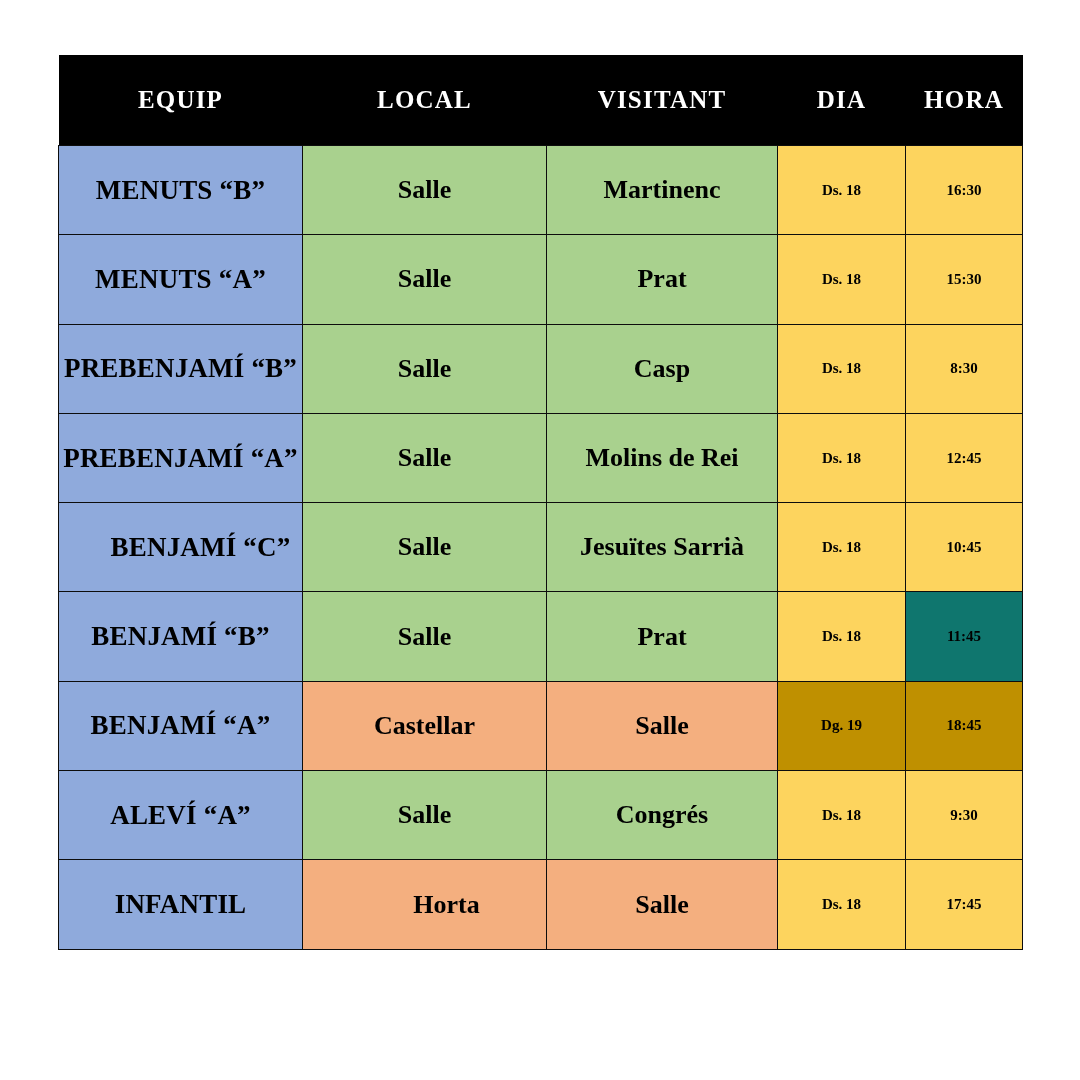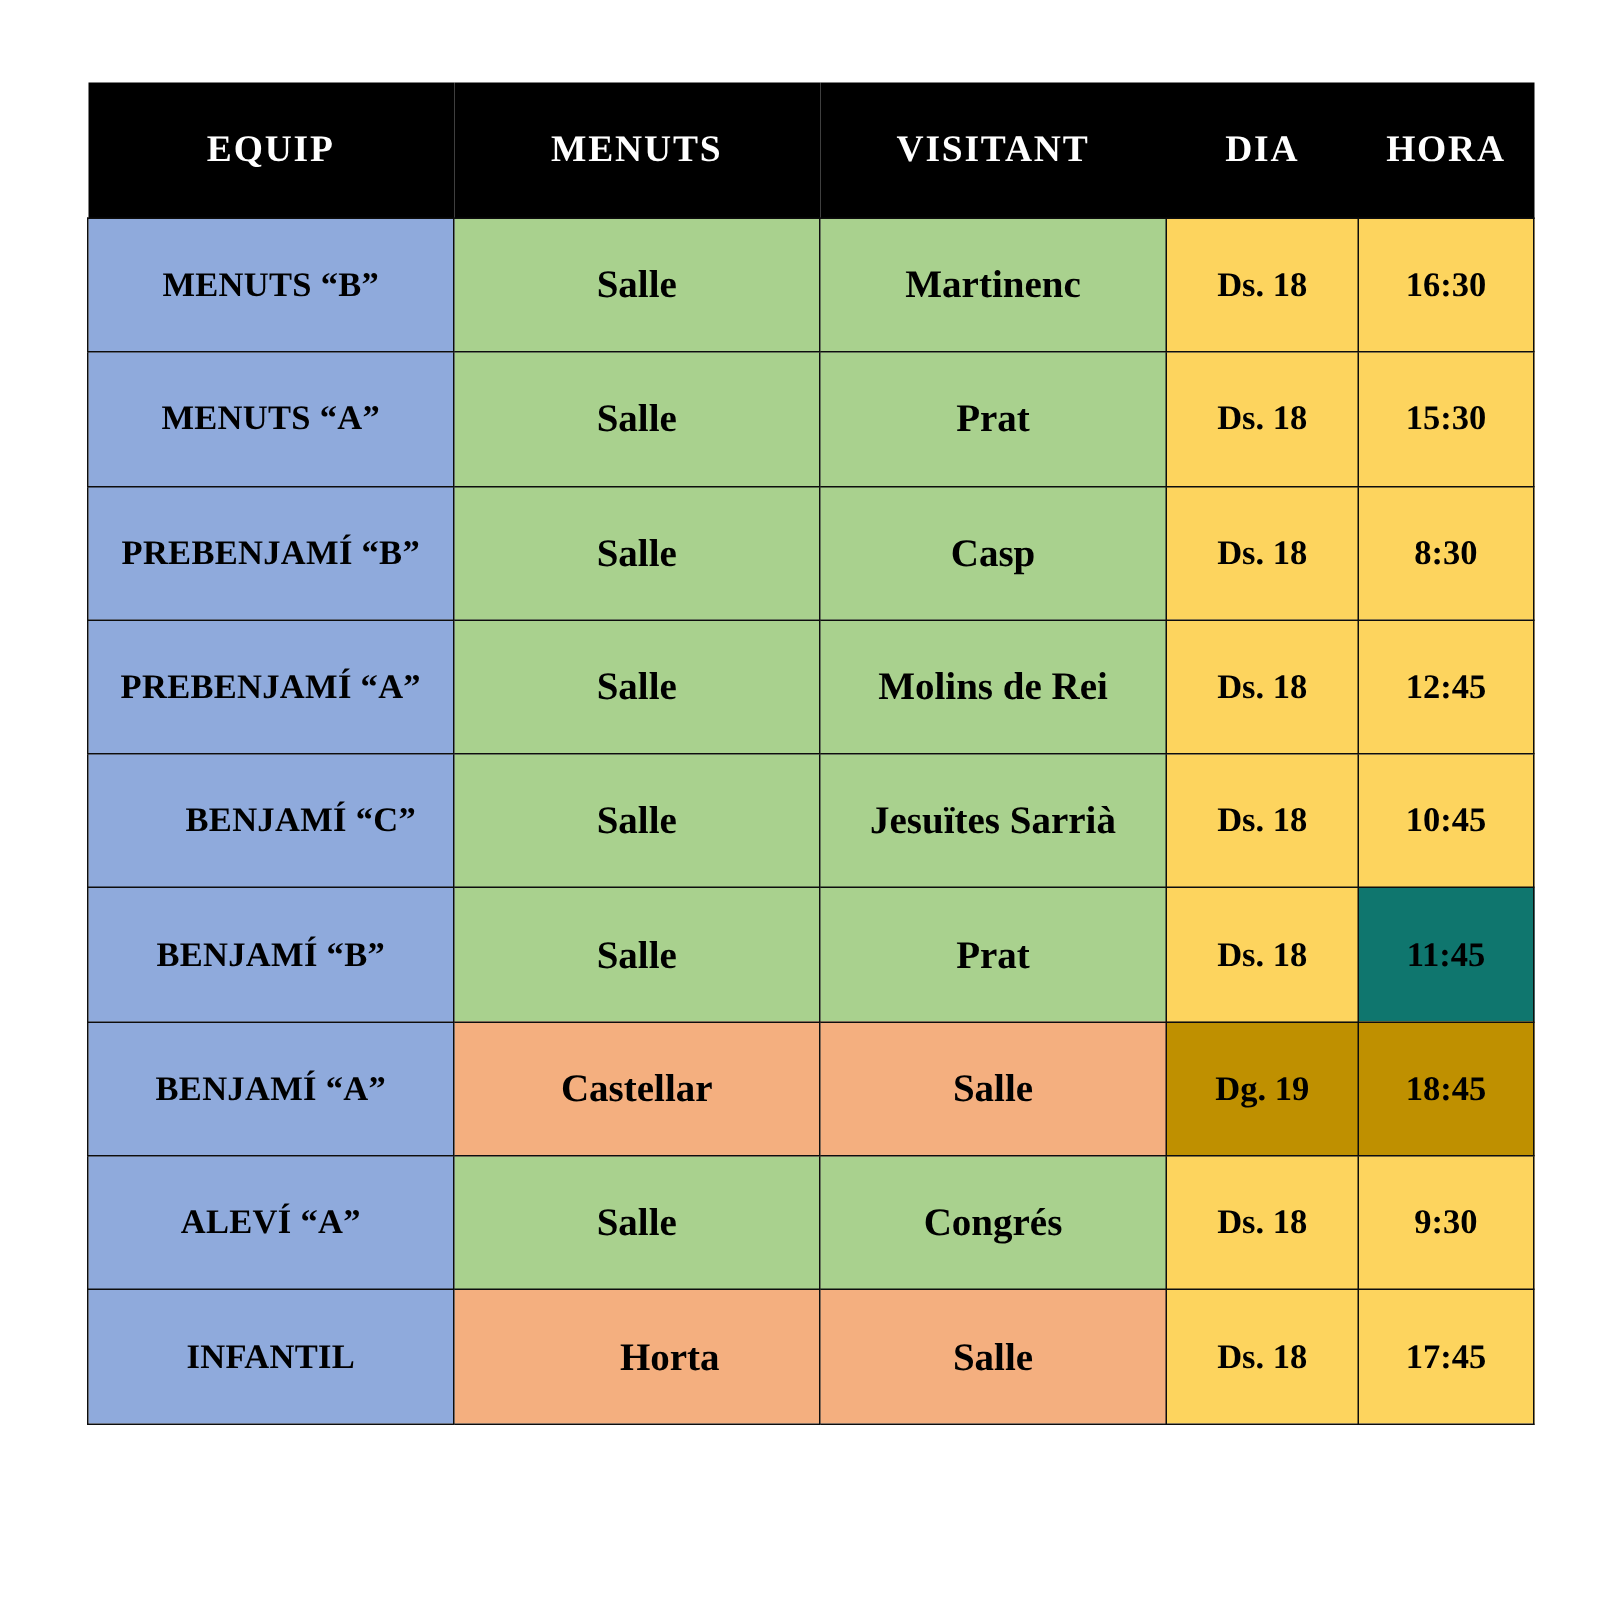--- a/index.html
+++ b/index.html
@@ -57,42 +57,42 @@
     vertical-align: middle;
     font-size: 26px;
     font-weight: bold;
     color: #000000;
     border: 1px solid #0d0d0d;
     padding: 0 4px;
     box-sizing: border-box;
     white-space: nowrap;
   }
 
-  tbody td.cell-equip { font-size: 23px; letter-spacing: 0.2px; }
+  tbody td.cell-equip { font-size: 27px; letter-spacing: 0.2px; }
   tbody td.cell-dia,
-  tbody td.cell-hora  { font-size: 23px; }
+  tbody td.cell-hora  { font-size: 15px; }
 </style>
 </head>
 <body>
 
 <div id="page">
 
   <table id="schedule-table">
     <colgroup>
       <col class="col-equip">
       <col class="col-local">
       <col class="col-visitant">
       <col class="col-dia">
       <col class="col-hora">
     </colgroup>
 
     <thead>
       <tr class="header-row">
         <th>EQUIP</th>
-        <th>MENUTS</th>
+        <th>LOCAL</th>
         <th>VISITANT</th>
         <th>DIA</th>
         <th>HORA</th>
       </tr>
     </thead>
 
     <tbody id="table-body">
         <tr>
           <td class="cell-equip" style="background: rgb(143, 170, 220);">MENUTS “B”</td>
           <td class="cell-local" style="background: rgb(169, 209, 142);">Salle</td>

